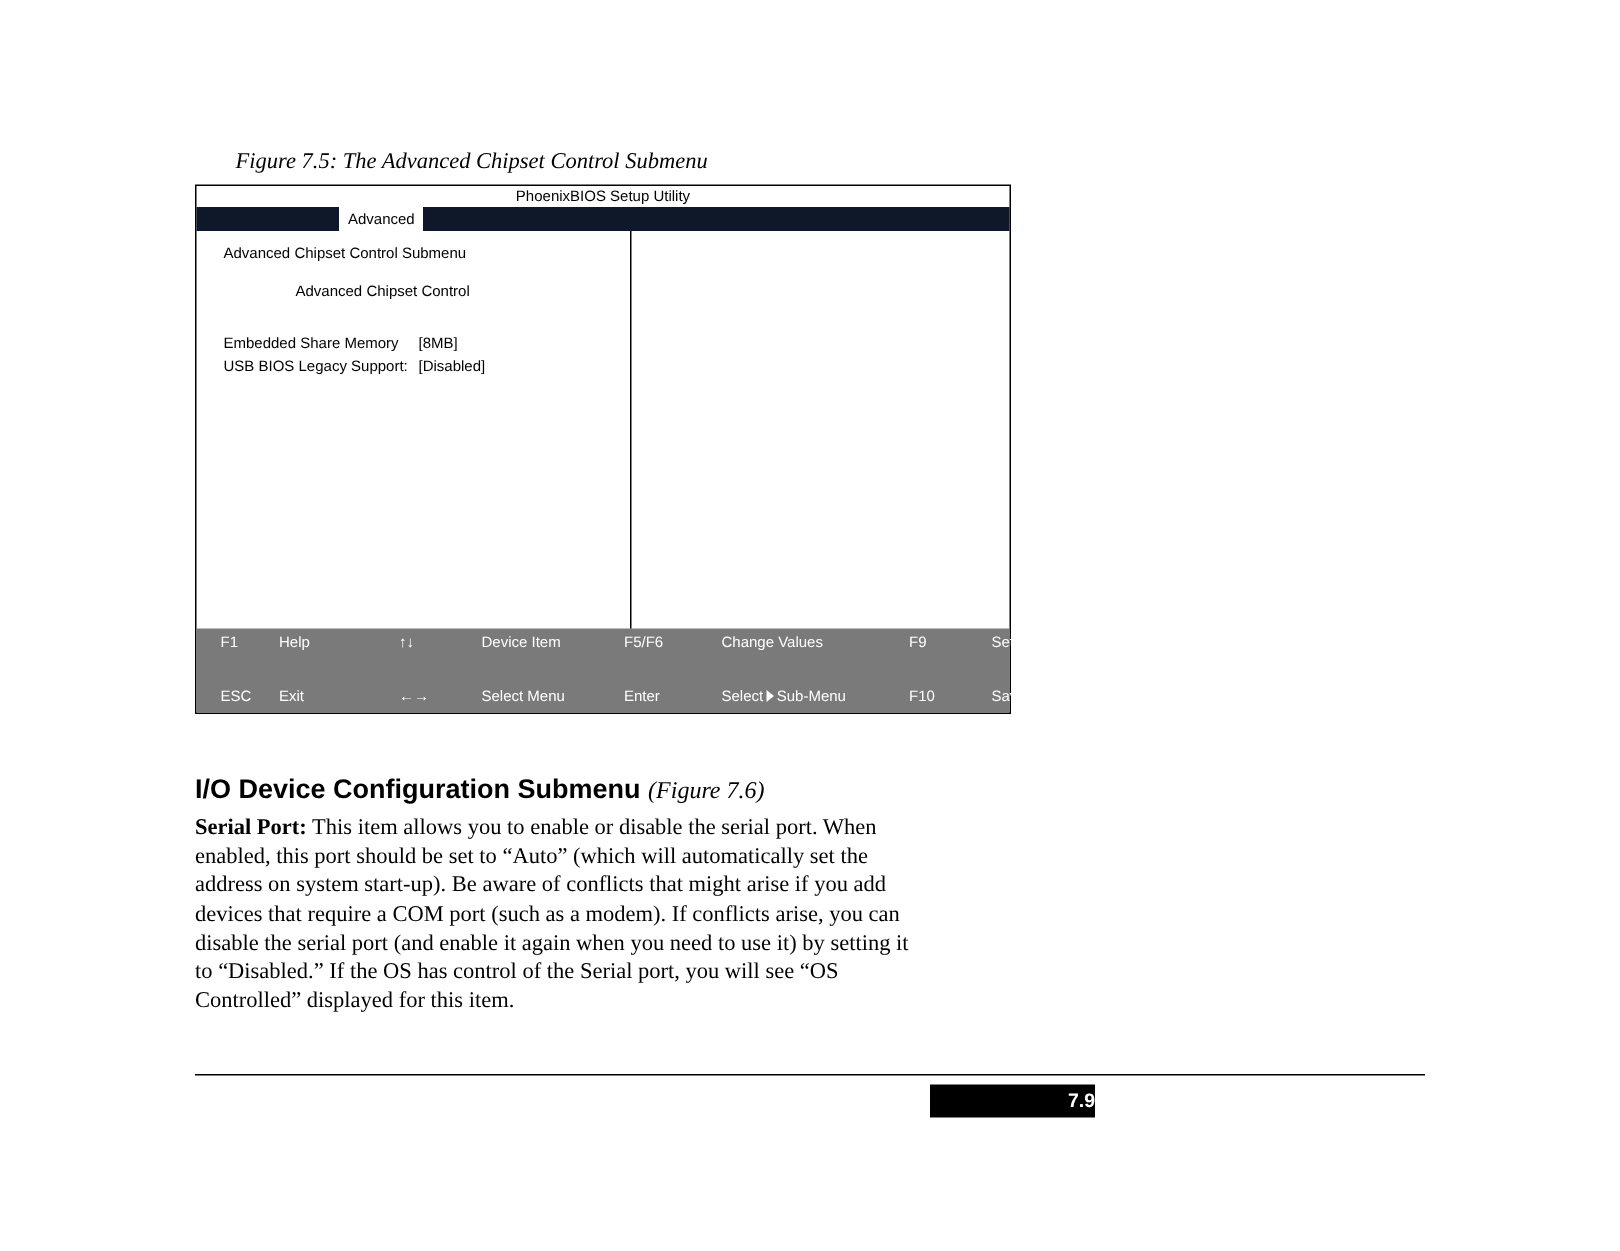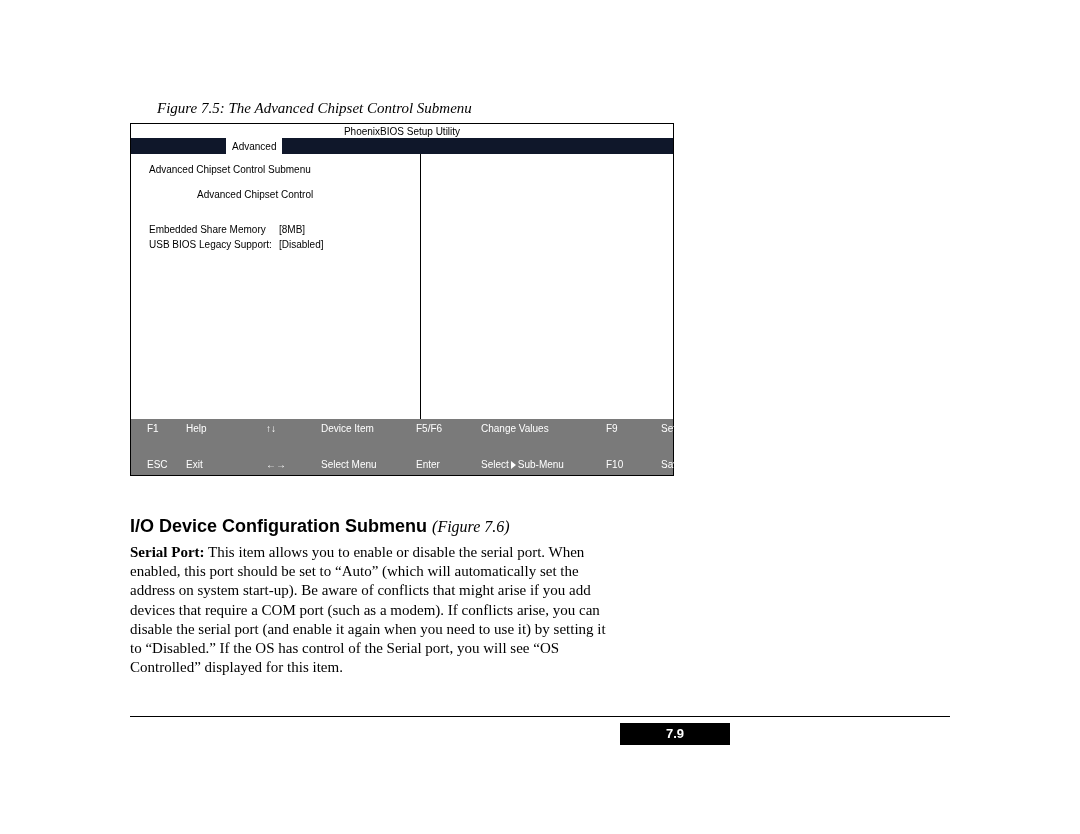--- a/index.html
+++ b/index.html
@@ -146,21 +146,21 @@
     position: absolute;
     left: 620px;
     top: 723px;
     width: 110px;
     height: 22px;
     background: #000;
     color: #fff;
     font-family: Arial, Helvetica, sans-serif;
     font-weight: bold;
     font-size: 13px;
-    text-align: center;
+    text-align: right;
     line-height: 22px;
   }
 </style>
 </head>
 <body>
 
 <div class="page">
 
   <div class="figure-caption">Figure 7.5: The Advanced Chipset Control Submenu</div>
 

